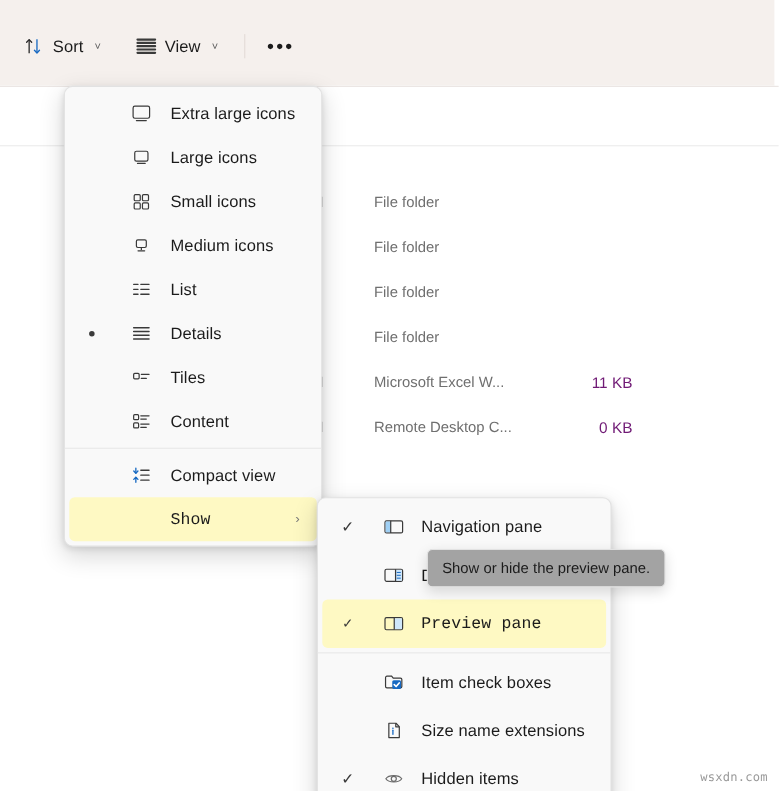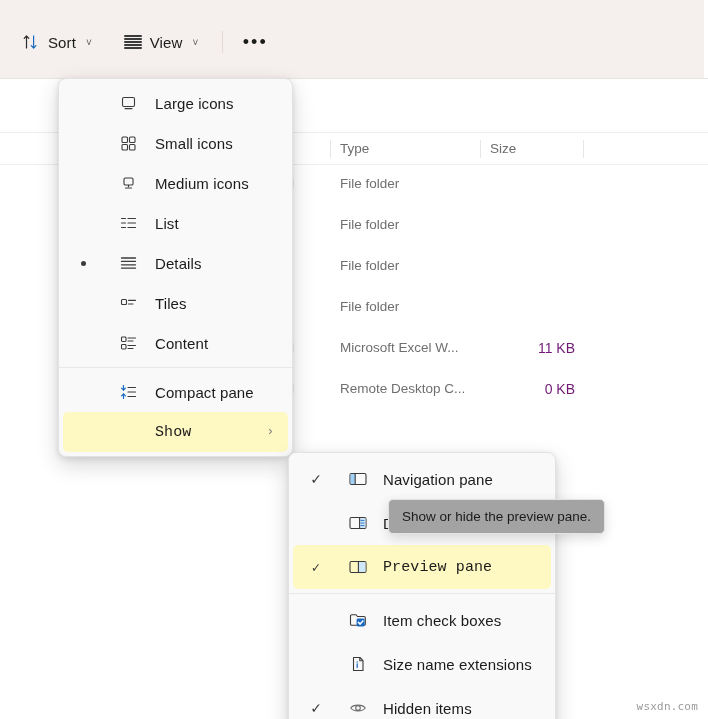--- a/index.html
+++ b/index.html
@@ -168,27 +168,20 @@
       <div class="tb-sep"></div>
 
       <div class="tb-dots">•••</div>
     </div>
   </div>
 
   <div class="expl">
 
     <div class="addrbar"></div>
 
-    <div class="colhdr">
-      <div class="divider" style="left:330px;"></div>
-      <div class="cell" style="left:340px;">Type</div>
-      <div class="divider" style="left:480px;"></div>
-      <div class="cell" style="left:490px;">Size</div>
-      <div class="divider" style="left:583px;"></div>
-    </div>
 
     <div class="rows">
       <div class="row">
         <span class="datefrag">M</span>
         <span class="type">File folder</span>
         <span class="size"></span>
       </div>
       <div class="row">
         <span class="datefrag"></span>
         <span class="type">File folder</span>
@@ -212,20 +205,29 @@
       <div class="row">
         <span class="datefrag">M</span>
         <span class="type">Remote Desktop C...</span>
         <span class="size">0 KB</span>
       </div>
     </div>
   </div>
 
   <div class="menu" id="view-menu">
 
+    <div class="mi">
+      <span class="mi-icon">
+        <svg width="19" height="18" viewBox="0 0 19 18">
+            <rect x="2" y="2.5" width="15" height="11" rx="1.6" fill="none" stroke="#3a3a3a" stroke-width="1.1"></rect>
+            <path d="M5 15.6 H14" stroke="#3a3a3a" stroke-width="1.1" stroke-linecap="round"></path>
+          </svg>
+      </span>
+      <span class="mi-label">Extra large icons</span>
+    </div>
 
     <div class="mi">
       <span class="mi-icon">
         <svg width="19" height="18" viewBox="0 0 19 18">
             <rect x="3.5" y="3.5" width="12" height="9" rx="1.5" fill="none" stroke="#3a3a3a" stroke-width="1.1"></rect>
             <path d="M6 14.6 H13" stroke="#3a3a3a" stroke-width="1.1" stroke-linecap="round"></path>
           </svg>
       </span>
       <span class="mi-label">Large icons</span>
     </div>
@@ -299,21 +301,21 @@
     <div class="mi">
       <span class="mi-icon">
         <svg width="19" height="18" viewBox="0 0 19 18">
           <path d="M4.5 2.5 V7" stroke="#1769c2" stroke-width="1.2" stroke-linecap="round"></path>
           <path d="M2.6 5.2 L4.5 7.2 L6.4 5.2" stroke="#1769c2" stroke-width="1.2" fill="none" stroke-linecap="round" stroke-linejoin="round"></path>
           <path d="M4.5 15.5 V11" stroke="#1769c2" stroke-width="1.2" stroke-linecap="round"></path>
           <path d="M2.6 12.8 L4.5 10.8 L6.4 12.8" stroke="#1769c2" stroke-width="1.2" fill="none" stroke-linecap="round" stroke-linejoin="round"></path>
           <path d="M9 4.5 H16.5 M9 9 H16.5 M9 13.5 H16.5" stroke="#3a3a3a" stroke-width="1.2" stroke-linecap="round"></path>
         </svg>
       </span>
-      <span class="mi-label">Compact pane</span>
+      <span class="mi-label">Compact view</span>
     </div>
 
     <div class="mi hl noicon">
       <span class="mi-label">Show</span>
       <span class="submenu-chev">›</span>
     </div>
   </div>
 
   <div class="menu" id="show-menu">
 

